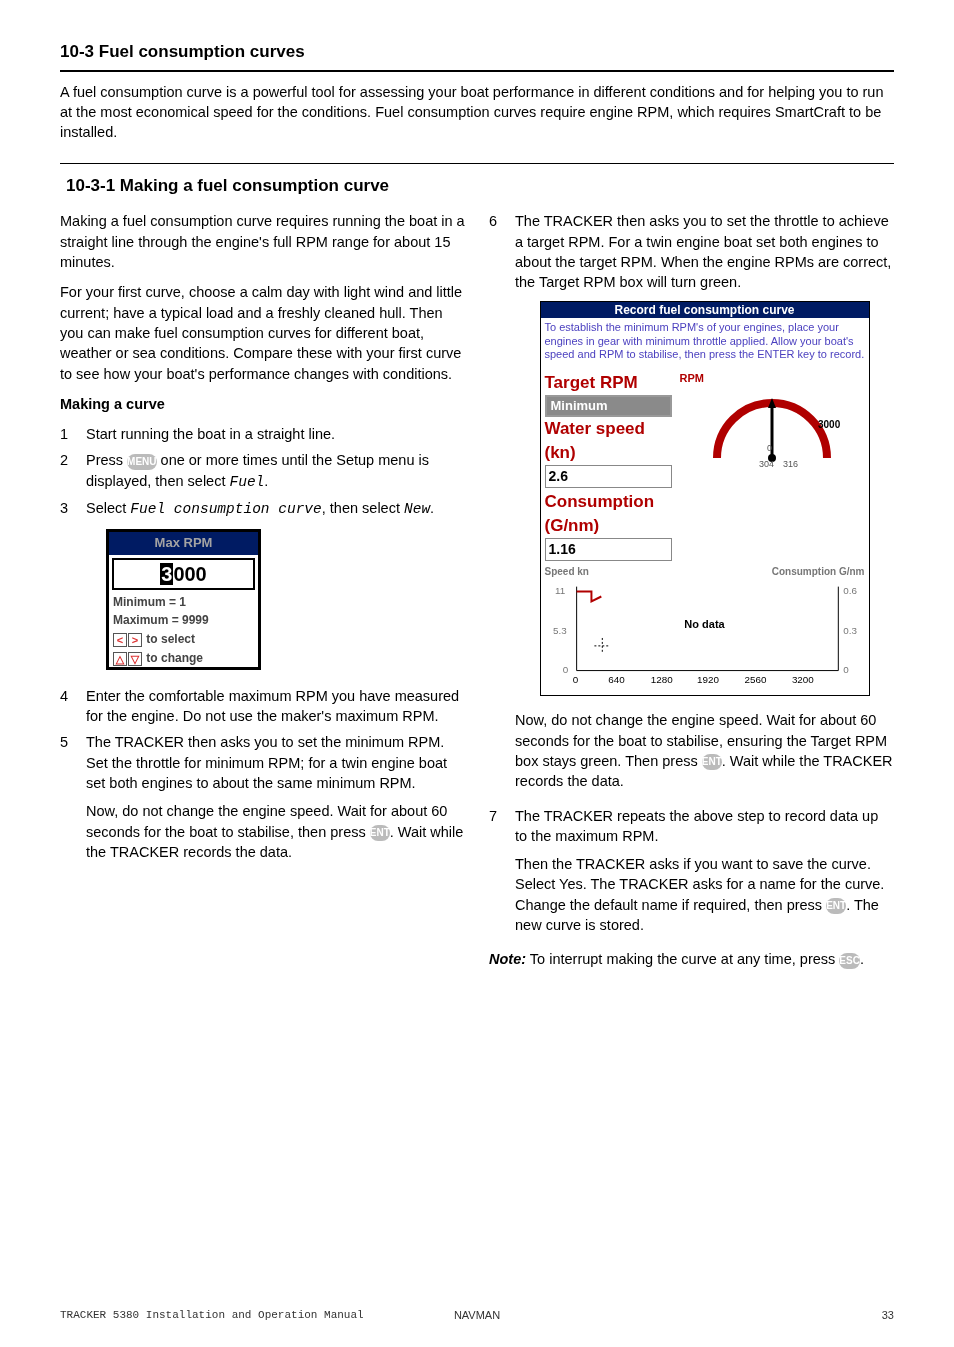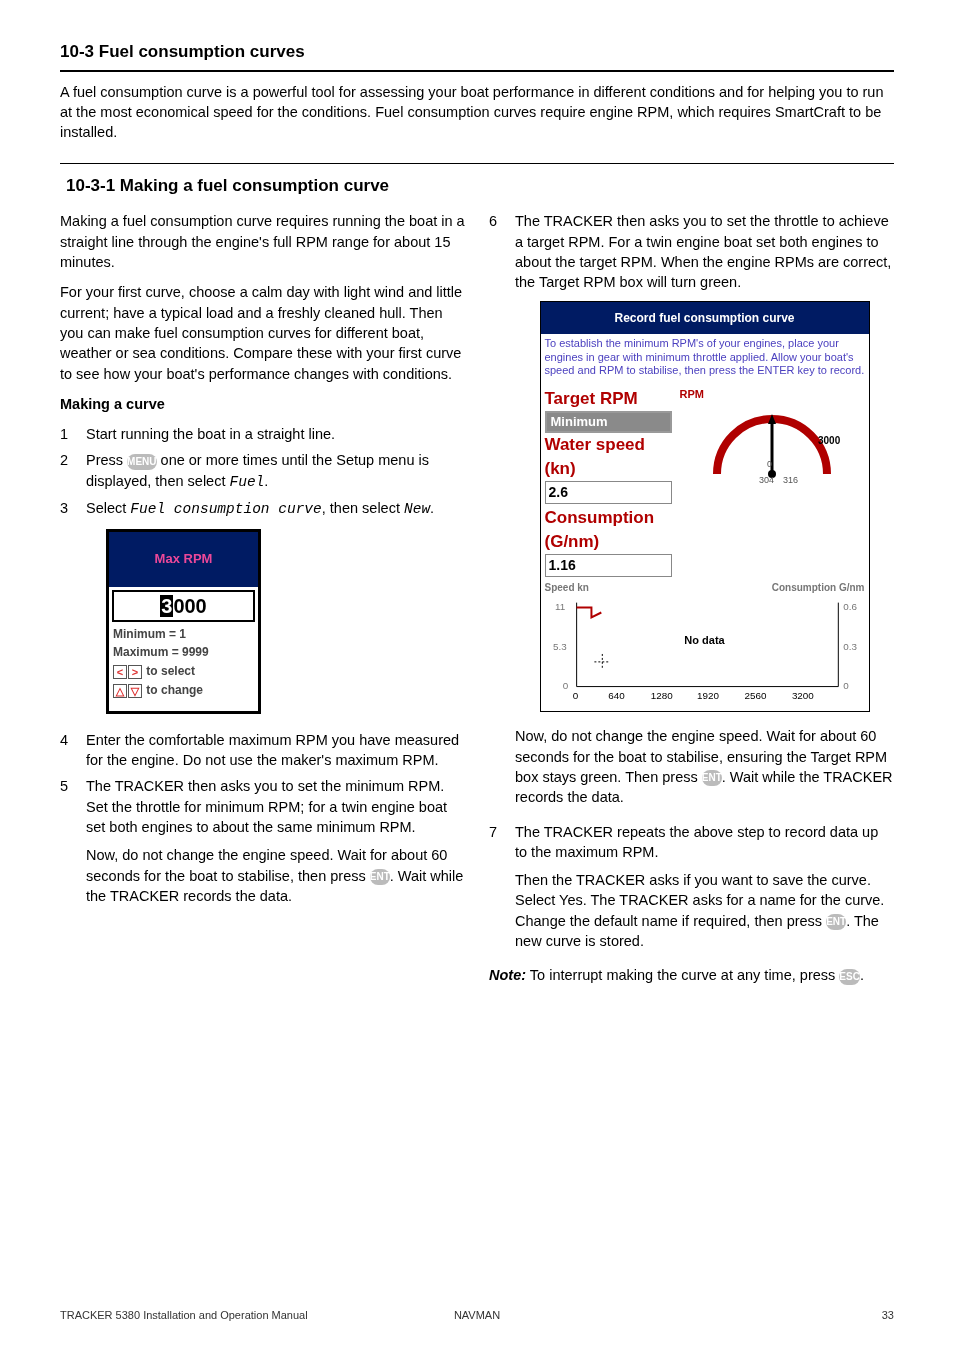--- a/index.html
+++ b/index.html
@@ -71,41 +71,41 @@
   .note-label { font-style: italic; font-weight: bold; margin-top: 16px; }
   
   .maxrpm-box {
     border: 3px solid #000;
     width: 155px;
     margin: 10px 0 10px 20px;
     font-family: Arial, sans-serif;
   }
   .maxrpm-title {
     background: #001b63;
-    color: #ec4899;
+    color: #a3a3a3;
     font-weight: bold;
     text-align: center;
     font-size: 13px;
-    padding: 18px 0;
+    padding: 2px 0;
   }
   .maxrpm-input {
     border: 2px solid #000;
     margin: 3px;
     padding: 0 6px;
     font-size: 20px;
     font-weight: bold;
     text-align: center;
   }
   .maxrpm-input .cursor {
     background: #000;
     color: #fff;
     padding: 0 1px;
   }
   .maxrpm-row { font-weight: bold; font-size: 12px; padding: 1px 4px; color: #444; }
-  .maxrpm-row.last { padding-bottom: 12px; }
+  .maxrpm-row.last { padding-bottom: 0; }
   .arrowbox {
     display: inline-block;
     width: 14px; height: 14px;
     border: 1px solid #555;
     color: #d33;
     font-size: 11px;
     text-align: center;
     line-height: 12px;
     margin-right: 1px;
     vertical-align: middle;
@@ -116,21 +116,21 @@
     width: 330px;
     margin: 8px auto 14px auto;
     font-family: Arial, sans-serif;
     font-size: 11px;
   }
   .rec-title {
     background: #001b63;
     color: #fff;
     text-align: center;
     font-weight: bold;
-    padding: 8px 0;
+    padding: 0 0;
     font-size: 12px;
   }
   .rec-info {
     color: #4a3fbf;
     padding: 3px 4px 10px 4px;
     line-height: 1.2;
   }
   .rec-mid {
     display: flex;
   }
@@ -161,21 +161,21 @@
   
   .footer {
     position: absolute;
     bottom: 24px;
     left: 60px;
     right: 60px;
     display: flex;
     font-size: 11px;
     color: #333;
   }
-  .footer .fl { flex: 1; }
+  .footer .fl { flex: 1; font-family: Liberation Mono, monospace; }
   .footer .fc { flex: 0 0 auto; }
   .footer .fr { flex: 1; text-align: right; }
 </style>
 </head>
 <body>
 
 <div class="section-heading">10-3 Fuel consumption curves</div>
 <hr class="hr-thick">
 <p class="intro">A fuel consumption curve is a powerful tool for assessing your boat performance in different conditions and for helping you to run at the most economical speed for the conditions. Fuel consumption curves require engine RPM, which requires SmartCraft to be installed.</p>
 <hr class="hr-thin">

